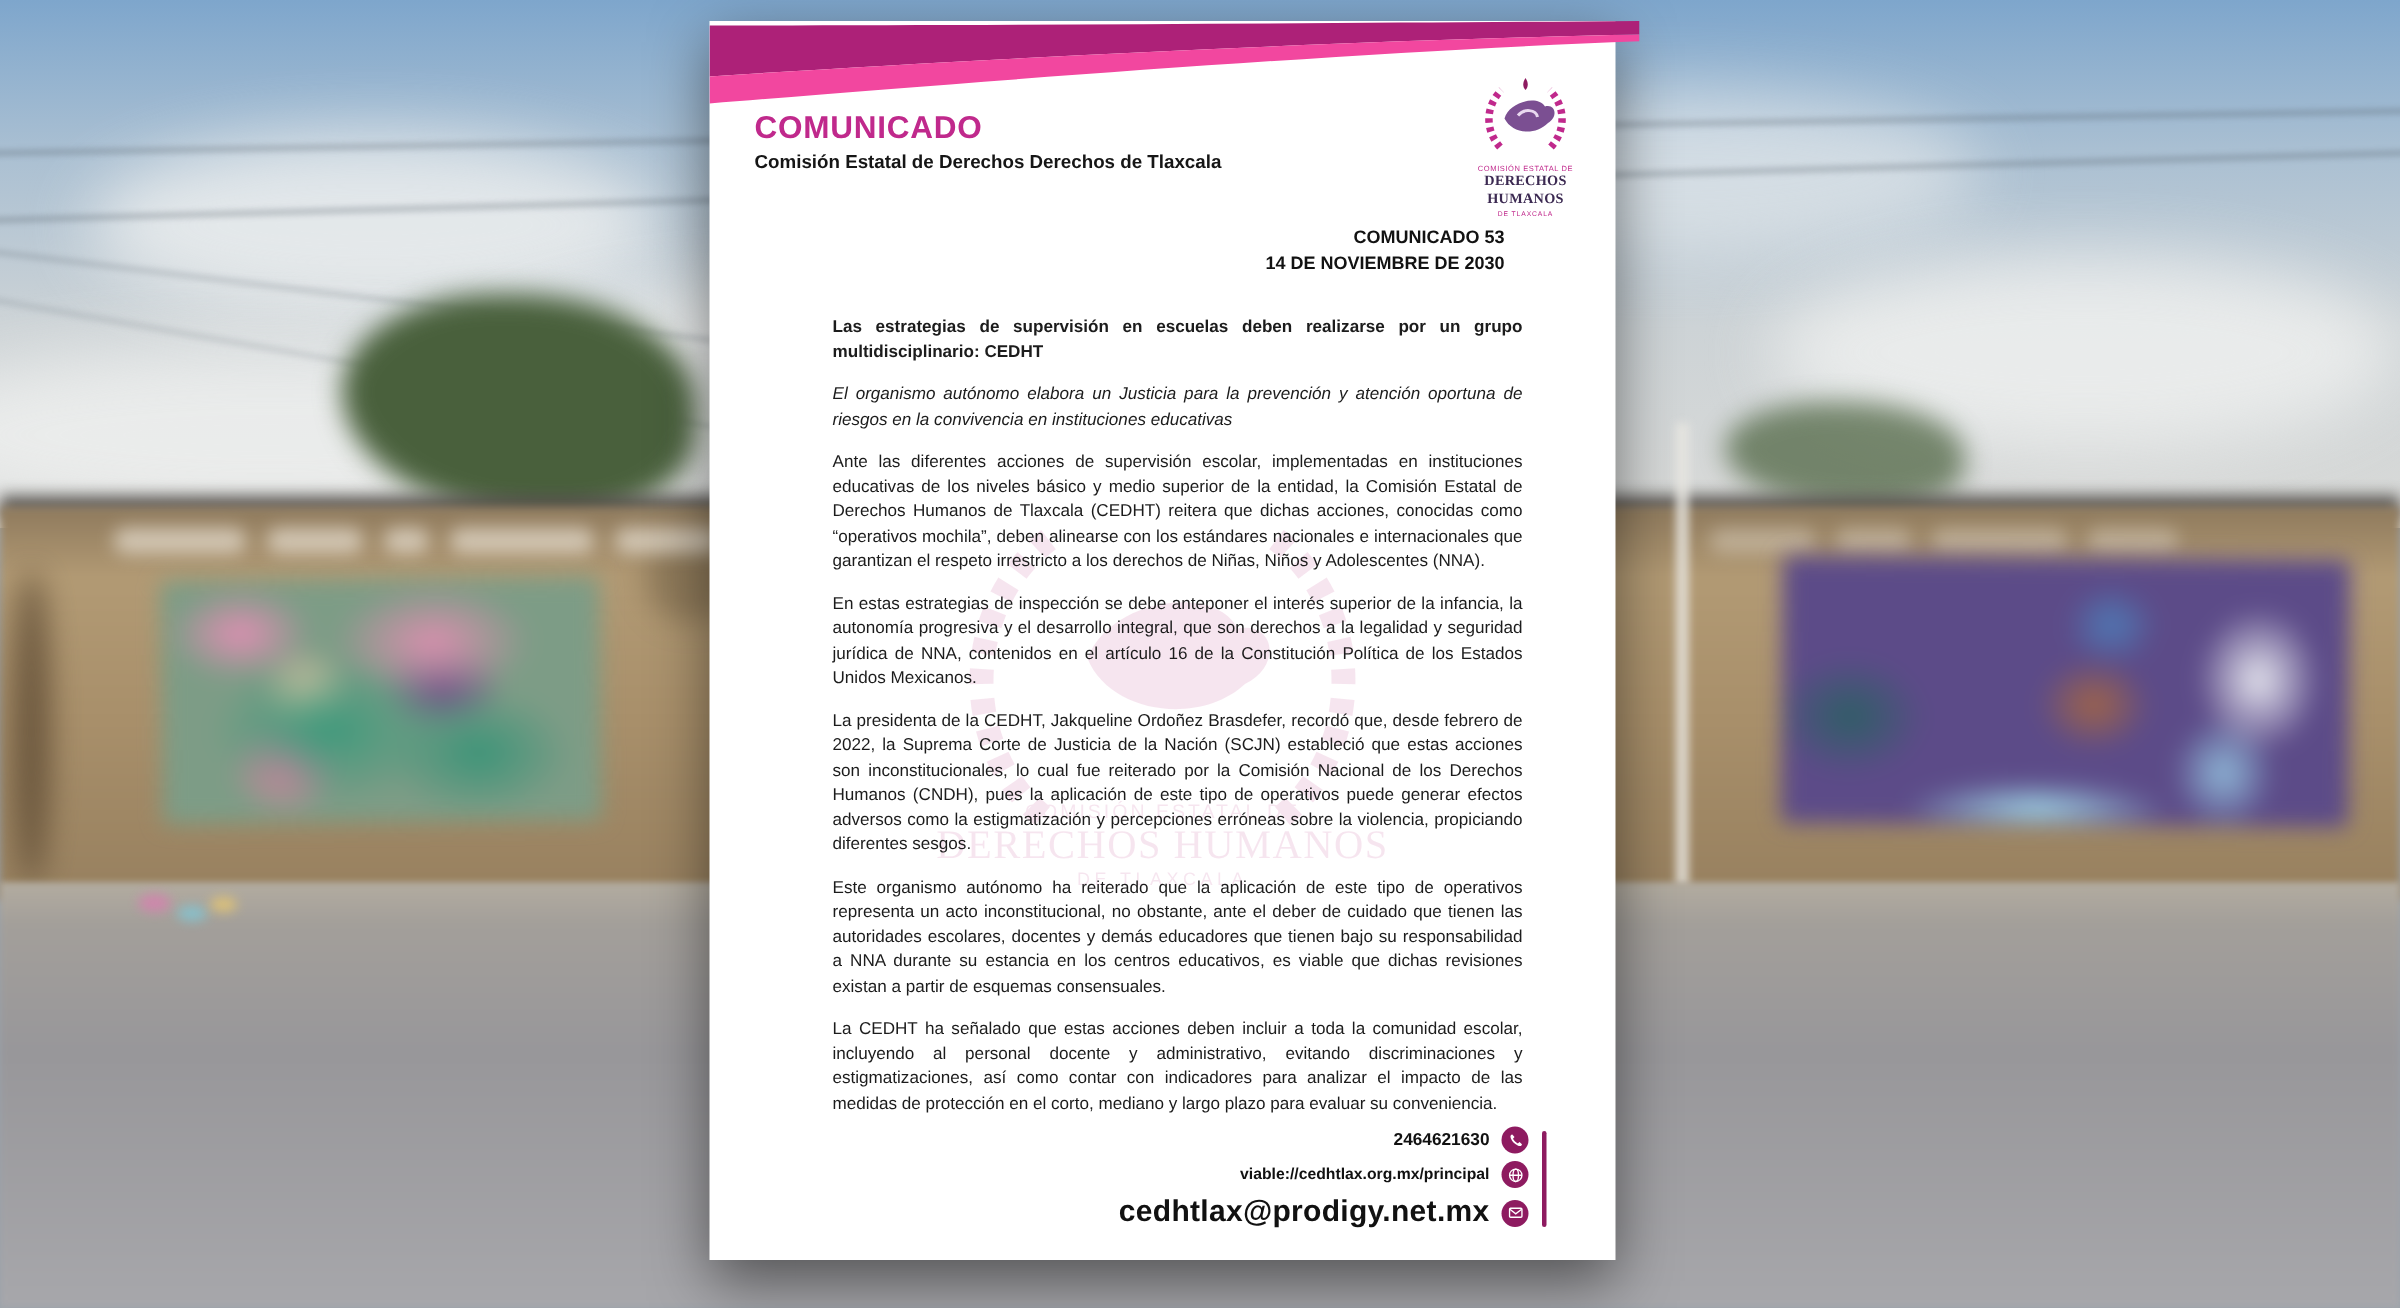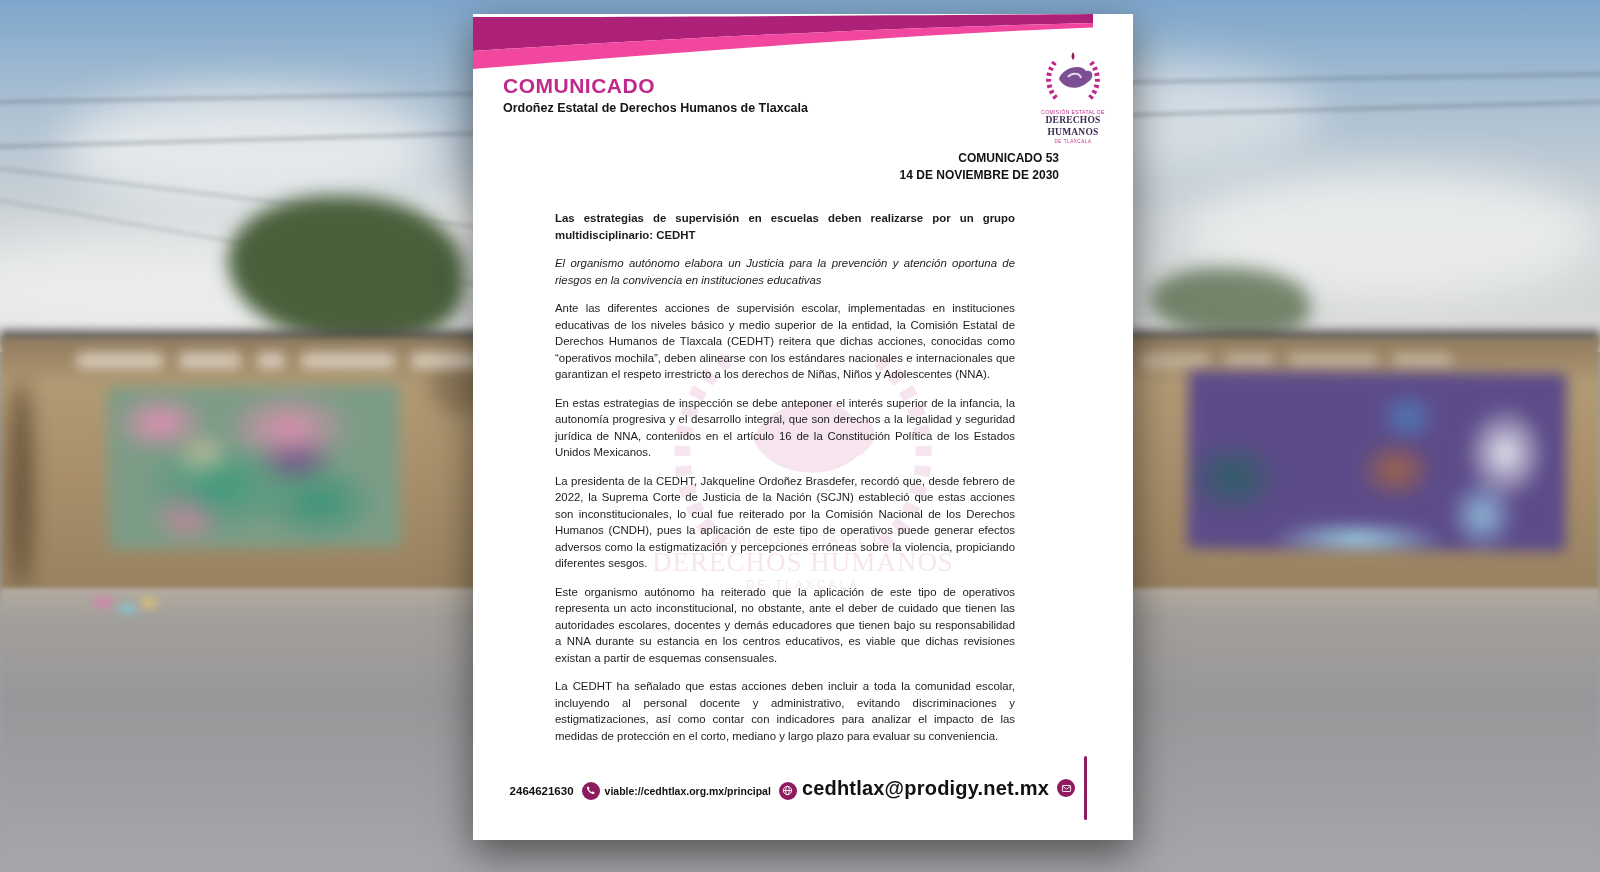--- a/index.html
+++ b/index.html
@@ -38,21 +38,21 @@
        radial-gradient(45px 40px at 58% 25%,#4f79b5 0%,rgba(79,121,181,0) 70%),
        radial-gradient(120px 26px at 45% 94%,#9fd4e4 0%,rgba(159,212,228,0) 75%),
        radial-gradient(50px 55px at 78% 80%,#8fb8d8 0%,rgba(143,184,216,0) 70%),
        #5c4b88;}
   .pole{position:absolute;left:1117px;top:282px;width:9px;height:310px;background:#e9e7e2;filter:blur(3px);opacity:.8;}
   .road{position:absolute;left:0;top:588px;width:100%;height:284px;
         background:linear-gradient(180deg,#b3aca0 0%,#a39f9a 10%,#98979a 40%,#a7a7ab 100%);filter:blur(2px);}
   .chalk{position:absolute;border-radius:50%;filter:blur(4px);opacity:.8;}
 
   
-  .doc{position:absolute;left:473px;top:14px;width:660px;height:826px;background:#ffffff;
+  .doc{position:absolute;left:473px;top:14px;width:604px;height:826px;background:#ffffff;
        box-shadow:0 14px 38px rgba(0,0,0,.5);}
   .ribbon{position:absolute;left:0;top:0;width:620px;height:60px;display:block;}
 
   .h-title{position:absolute;left:30px;top:60px;font-size:21px;font-weight:bold;
            color:#c0298c;letter-spacing:.5px;}
   .h-sub{position:absolute;left:30px;top:87px;font-size:12.5px;font-weight:bold;color:#161616;}
 
   .logo{position:absolute;right:6px;top:36px;width:108px;text-align:center;line-height:1.25;}
   .logo-l1{font-size:5px;color:#c0298c;letter-spacing:.4px;}
   .logo-l2{font-size:9.5px;color:#3c2a52;font-family:"Liberation Serif",serif;font-weight:bold;letter-spacing:.2px;}
@@ -67,21 +67,21 @@
   .content .t{font-weight:bold;}
   .content .lead{font-style:italic;}
 
   .watermark{position:absolute;left:50%;top:330px;transform:translateX(-50%);
              width:360px;text-align:center;opacity:.15;pointer-events:none;}
   .watermark .wm-l1{font-size:13px;color:#c85a9a;letter-spacing:2px;margin-top:-26px;}
   .watermark .wm-l2{font-size:27px;color:#c85a9a;font-family:"Liberation Serif",serif;letter-spacing:1px;}
   .watermark .wm-l3{font-size:12px;color:#c85a9a;letter-spacing:3px;}
 
   .footer{position:absolute;right:46px;bottom:20px;display:flex;align-items:center;gap:9px;}
-  .f-rows{display:flex;flex-direction:row;align-items:flex-end;gap:5px;}
+  .f-rows{display:flex;flex-direction:column;align-items:flex-end;gap:5px;}
   .f-row{display:flex;align-items:center;gap:8px;}
   .f-phone{font-size:11.5px;font-weight:bold;color:#111;}
   .f-url{font-size:10.5px;font-weight:bold;color:#111;}
   .f-email{font-size:20px;font-weight:bold;color:#111;letter-spacing:.2px;text-align:center;}
   .f-ic{width:18px;height:18px;border-radius:50%;background:#8e1b60;display:flex;
         align-items:center;justify-content:center;flex:0 0 auto;}
   .f-bar{width:3px;height:64px;background:#8e1b60;border-radius:2px;}
 </style>
 </head>
 <body>
@@ -126,21 +126,21 @@
 </div>
 
 <div class="doc">
 
   <svg class="ribbon" viewBox="0 0 620 60" preserveAspectRatio="none">
     <path d="M0,3 C180,3 430,1.5 620,0 L620,9 C430,13 180,25 0,37 Z" fill="#ad2178"></path>
     <path d="M0,37 C180,25 430,13 620,9 L620,13.5 C440,20 170,41 0,55 Z" fill="#f2479f"></path>
   </svg>
 
   <div class="h-title">COMUNICADO</div>
-  <div class="h-sub">Ordoñez Estatal de Derechos Humanos de Tlaxcala</div>
+  <div class="h-sub">Comisión Estatal de Derechos Derechos de Tlaxcala</div>
 
   <div class="logo">
     <svg width="62" height="54" viewBox="0 0 62 54">
       <path d="M31,2 C33,5 33,8 31,10 C29,8 29,5 31,2 Z" fill="#8e1b60"></path>
       <path d="M14,48 C4,37 4,21 15,10" stroke="#c0298c" stroke-width="5" stroke-dasharray="3 3" fill="none"></path>
       <path d="M48,48 C58,37 58,21 47,10" stroke="#c0298c" stroke-width="5" stroke-dasharray="3 3" fill="none"></path>
       <path d="M17,29 C20,18 39,13 44,21 C51,19 53,28 46,32 C37,41 22,39 17,29 Z" fill="#7b4f92"></path>
       <path d="M26,27 C30,22 38,23 39,28" stroke="#e9d8ef" stroke-width="2" fill="none"></path>
     </svg>
     <div class="logo-l1">COMISIÓN ESTATAL DE</div>

